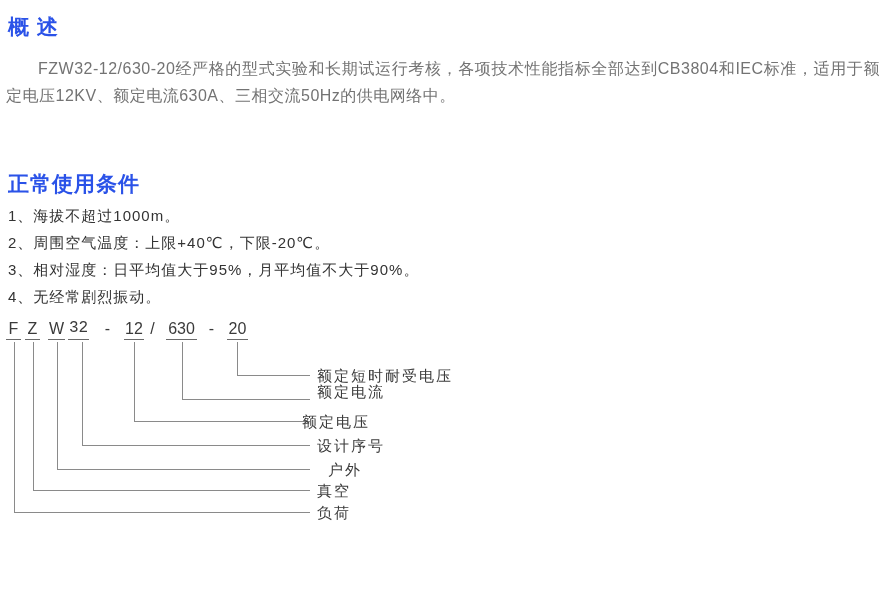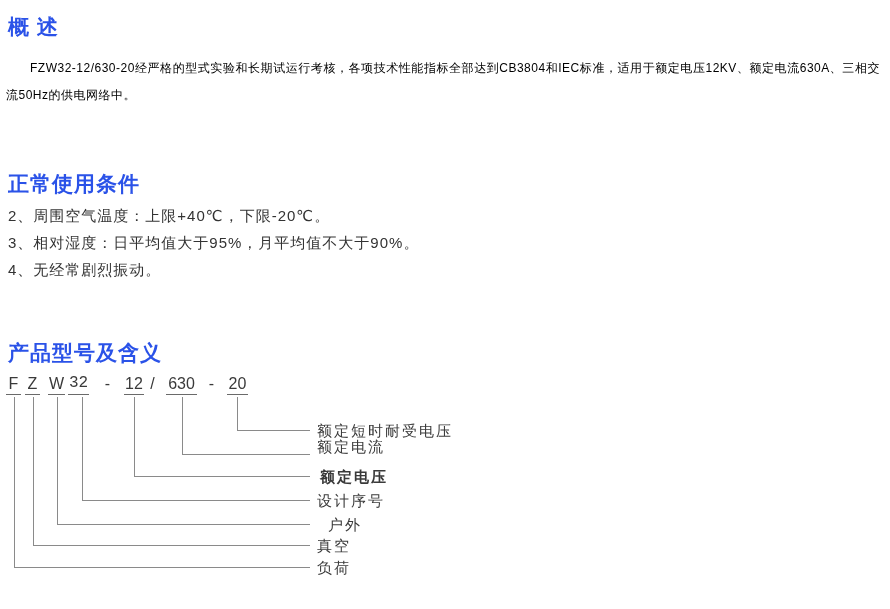--- a/index.html
+++ b/index.html
@@ -20,25 +20,25 @@
     letter-spacing: 1px;
     margin-left: 8px;
     line-height: 25px;
   }
   .h-overview   { padding-top: 14px; }
   .h-conditions { margin-top: 62px; }
   .h-model      { margin-top: 57px; }
 
   .body-text {
     margin: 16px 10px 0 6px;
-    font-size: 12px;
+    font-size: 16px;
     line-height: 27px;
     text-align: justify;
     text-indent: 2em;
-    color: #000000;
+    color: #737373;
     letter-spacing: 0.5px;
   }
 
   .conditions {
     list-style: none;
     margin: 6px 0 0 8px;
     font-size: 15px;
     line-height: 27px;
     color: #333333;
     letter-spacing: 1px;
@@ -80,44 +80,44 @@
 
 <div class="page">
 
   <h2 class="heading h-overview">概 述</h2>
 
   <p class="body-text">FZW32-12/630-20经严格的型式实验和长期试运行考核，各项技术性能指标全部达到CB3804和IEC标准，适用于额定电压12KV、额定电流630A、三相交流50Hz的供电网络中。</p>
 
   <h2 class="heading h-conditions">正常使用条件</h2>
 
   <ul class="conditions">
+      <li>1、海拔不超过1000m。</li>
       <li>2、周围空气温度：上限+40℃，下限-20℃。</li>
       <li>3、相对湿度：日平均值大于95%，月平均值不大于90%。</li>
       <li>4、无经常剧烈振动。</li>
     </ul>
 
-  <h2 class="heading h-model">产品型号及含义</h2>
 
   <div class="diagram">
       <span class="part u" style="left: 6px; width: 15px;">F</span>
       <div class="elbow" style="left: 14px; top: 23px; width: 296px; height: 171px;"></div>
       <div class="dlabel" style="left: 317px; top: 184px;">负荷</div>
       <span class="part u" style="left: 25px; width: 15px;">Z</span>
       <div class="elbow" style="left: 33px; top: 23px; width: 277px; height: 149px;"></div>
       <div class="dlabel" style="left: 317px; top: 162px;">真空</div>
       <span class="part u" style="left: 48px; width: 17px;">W</span>
       <div class="elbow" style="left: 57px; top: 23px; width: 253px; height: 128px;"></div>
       <div class="dlabel" style="left: 317px; top: 141px; margin-left: 11px;">户外</div>
       <span class="part u" style="left: 68px; width: 21px; font-family: Liberation Mono, monospace;">32</span>
       <div class="elbow" style="left: 82px; top: 23px; width: 228px; height: 104px;"></div>
       <div class="dlabel" style="left: 317px; top: 117px;">设计序号</div>
       <span class="part" style="left: 101px; width: 13px;">-</span>
       <span class="part u" style="left: 124px; width: 20px;">12</span>
       <div class="elbow" style="left: 134px; top: 23px; width: 176px; height: 80px;"></div>
-      <div class="dlabel" style="left: 320px; top: 93px; font-weight: bold;">额定电压</div>
+      <div class="dlabel" style="left: 302px; top: 93px;">额定电压</div>
       <span class="part" style="left: 147px; width: 11px;">/</span>
       <span class="part u" style="left: 166px; width: 31px;">630</span>
       <div class="elbow" style="left: 182px; top: 23px; width: 128px; height: 58px;"></div>
       <div class="dlabel" style="left: 317px; top: 63px;">额定电流</div>
       <span class="part" style="left: 205px; width: 13px;">-</span>
       <span class="part u" style="left: 227px; width: 21px;">20</span>
       <div class="elbow" style="left: 237px; top: 23px; width: 73px; height: 34px;"></div>
       <div class="dlabel" style="left: 317px; top: 47px; text-align: center;">额定短时耐受电压</div>
     </div>
 

